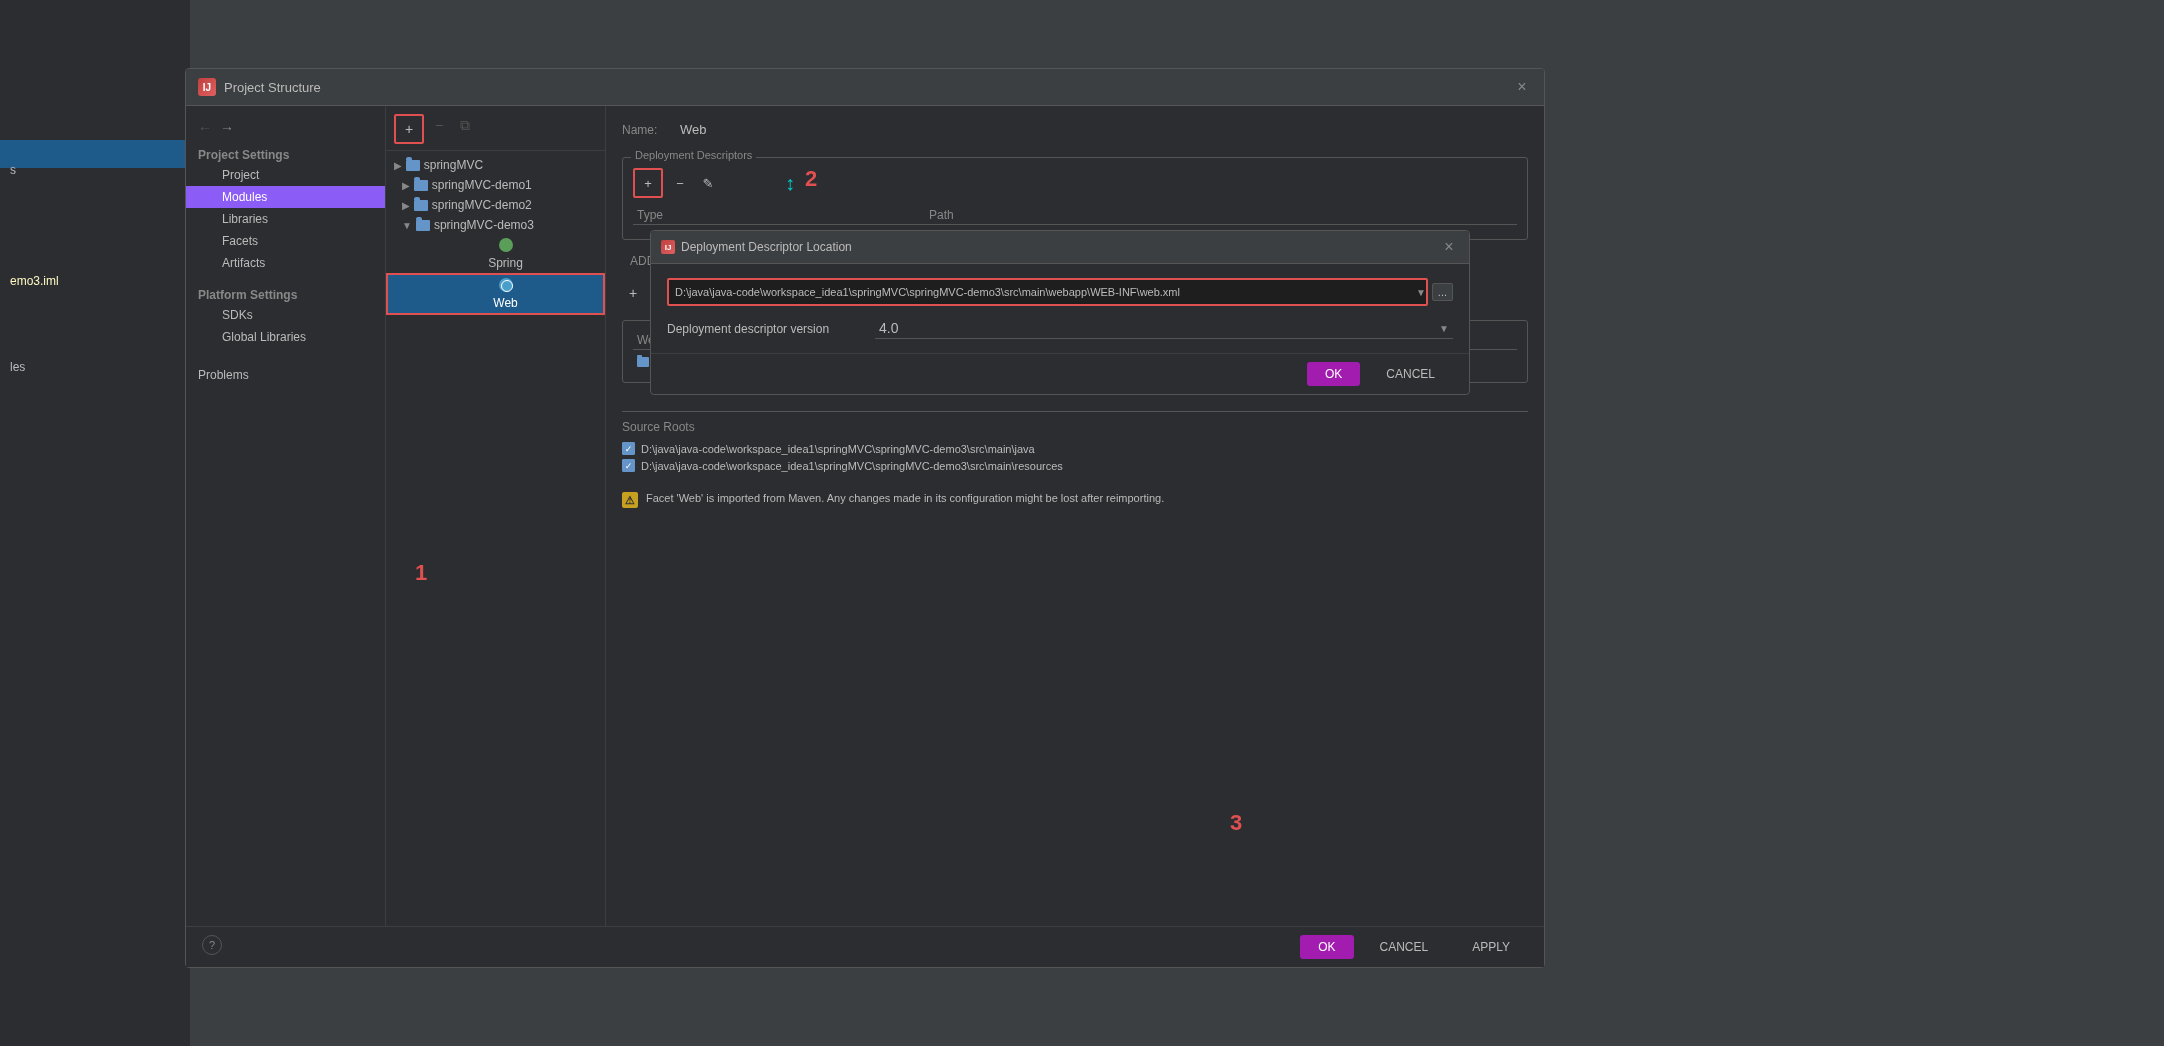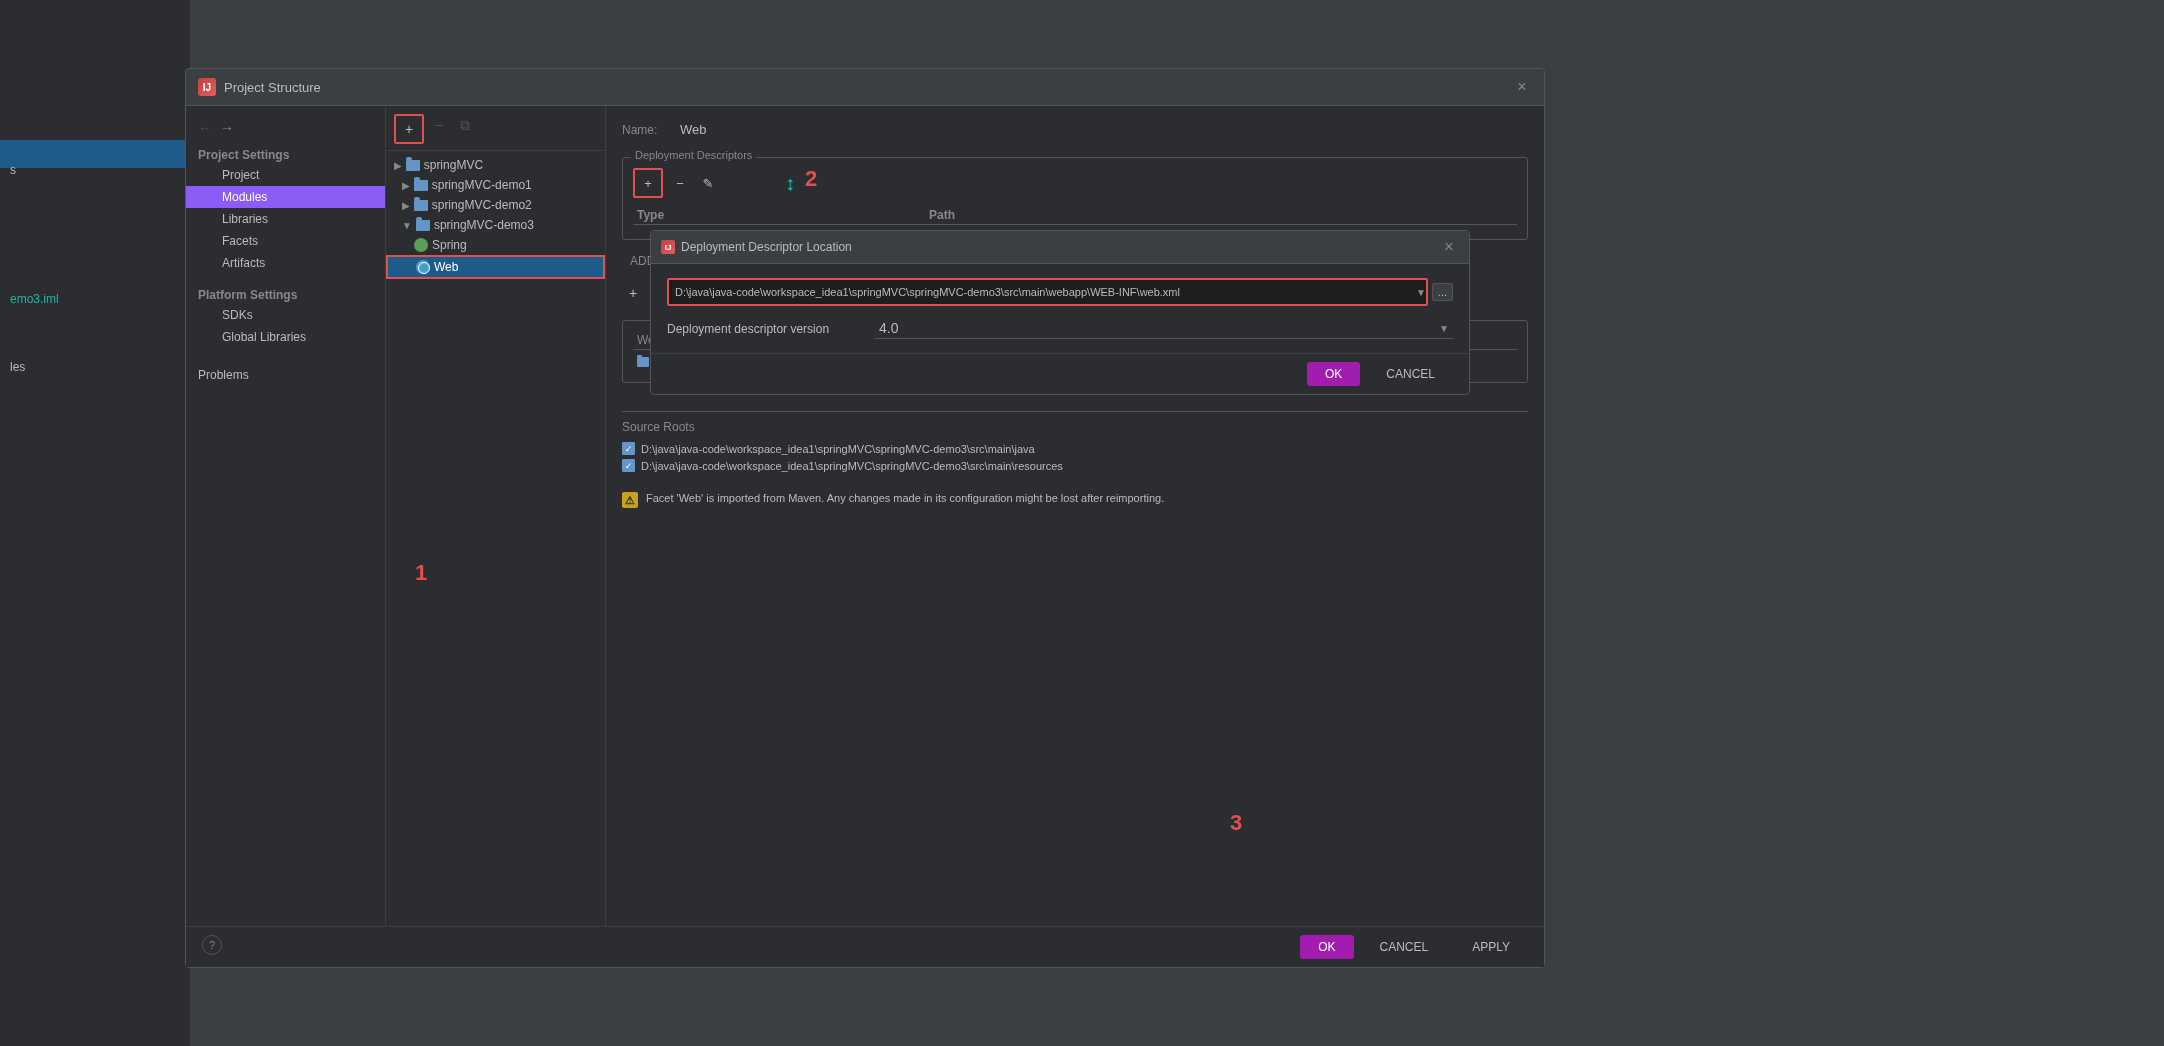--- a/index.html
+++ b/index.html
@@ -52,22 +52,22 @@
       font-size: 12px;
     }
     .sidebar-label-les {
       position: absolute;
       top: 360px; left: 10px;
       color: #bbbbbb;
       font-size: 12px;
     }
     .sidebar-label-mo3iml {
       position: absolute;
-      top: 292px; left: 10px;
-      color: #14b8a6;
+      top: 274px; left: 10px;
+      color: #fef9c3;
       font-size: 12px;
     }
 
     
     .dialog {
       position: absolute;
       top: 68px; left: 185px;
       width: 1360px;
       height: 900px;
       background: #2b2d30;
@@ -210,21 +210,21 @@
       align-items: center;
       gap: 4px;
       padding: 3px 8px;
       cursor: pointer;
       color: #bbbbbb;
       font-size: 12px;
     }
     .tree-item.selected { background: #1e5a8a; color: #fff; border: 1px solid #e05050; }
 
     .tree-item.indent1 { padding-left: 16px; }
-    .tree-item.indent2 { padding-left: 28px; }
+    .tree-item.indent2 { padding-left: 28px; flex-direction: column; }
 
     .folder-icon {
       width: 14px;
       height: 11px;
       background: #6494c8;
       border-radius: 1px;
       position: relative;
       display: inline-block;
     }
     .folder-icon::before {
@@ -322,21 +322,20 @@
     }
 
     .table-header {
       display: grid;
       grid-template-columns: 1fr 2fr;
       padding: 2px 4px;
       border-bottom: 1px solid #555;
       font-size: 12px;
       color: #888;
       margin-bottom: 4px;
-      font-weight: bold;
     }
 
     .divider-line {
       height: 1px;
       background: #555;
       margin: 8px 0;
     }
 
     .add-btn {
       width: 22px;

